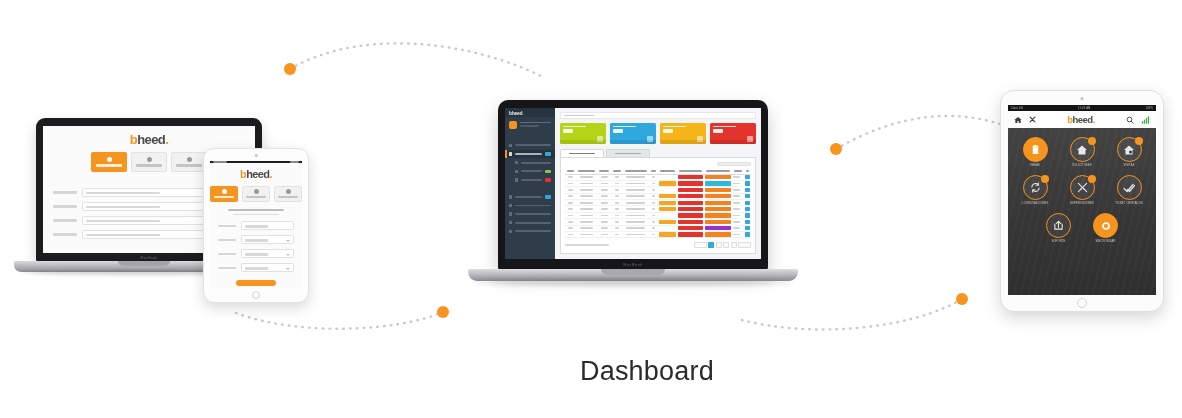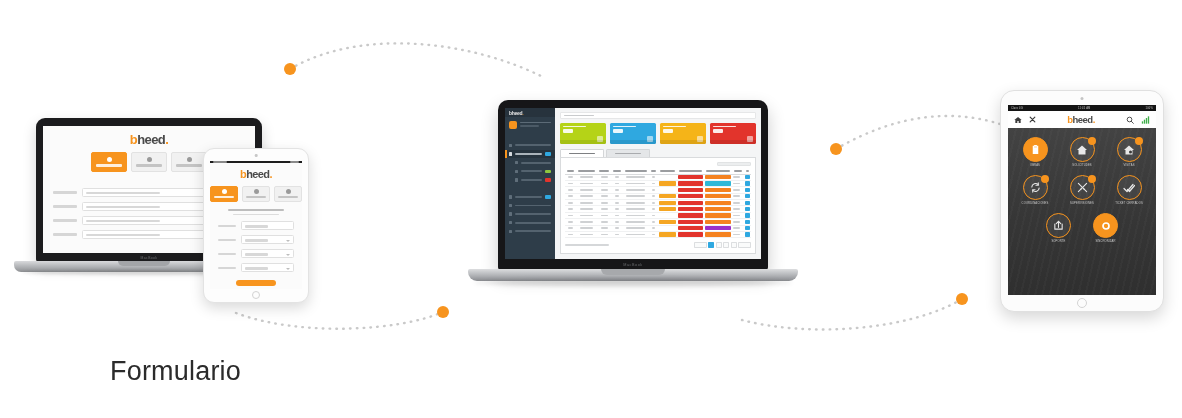--- a/index.html
+++ b/index.html
@@ -1186,15 +1186,15 @@
             </span>
             <span class="alabel">SINCRONIZAR</span>
           </div>
         </div>
 
       </div>
     </div>
     <span class="ahome"></span>
   </div>
 
-  <div class="caption" id="cap-form">Formulario</div>
+  <div class="caption" id="cap-dash">Dashboard</div>
 
 </div>
 
 </body></html>

